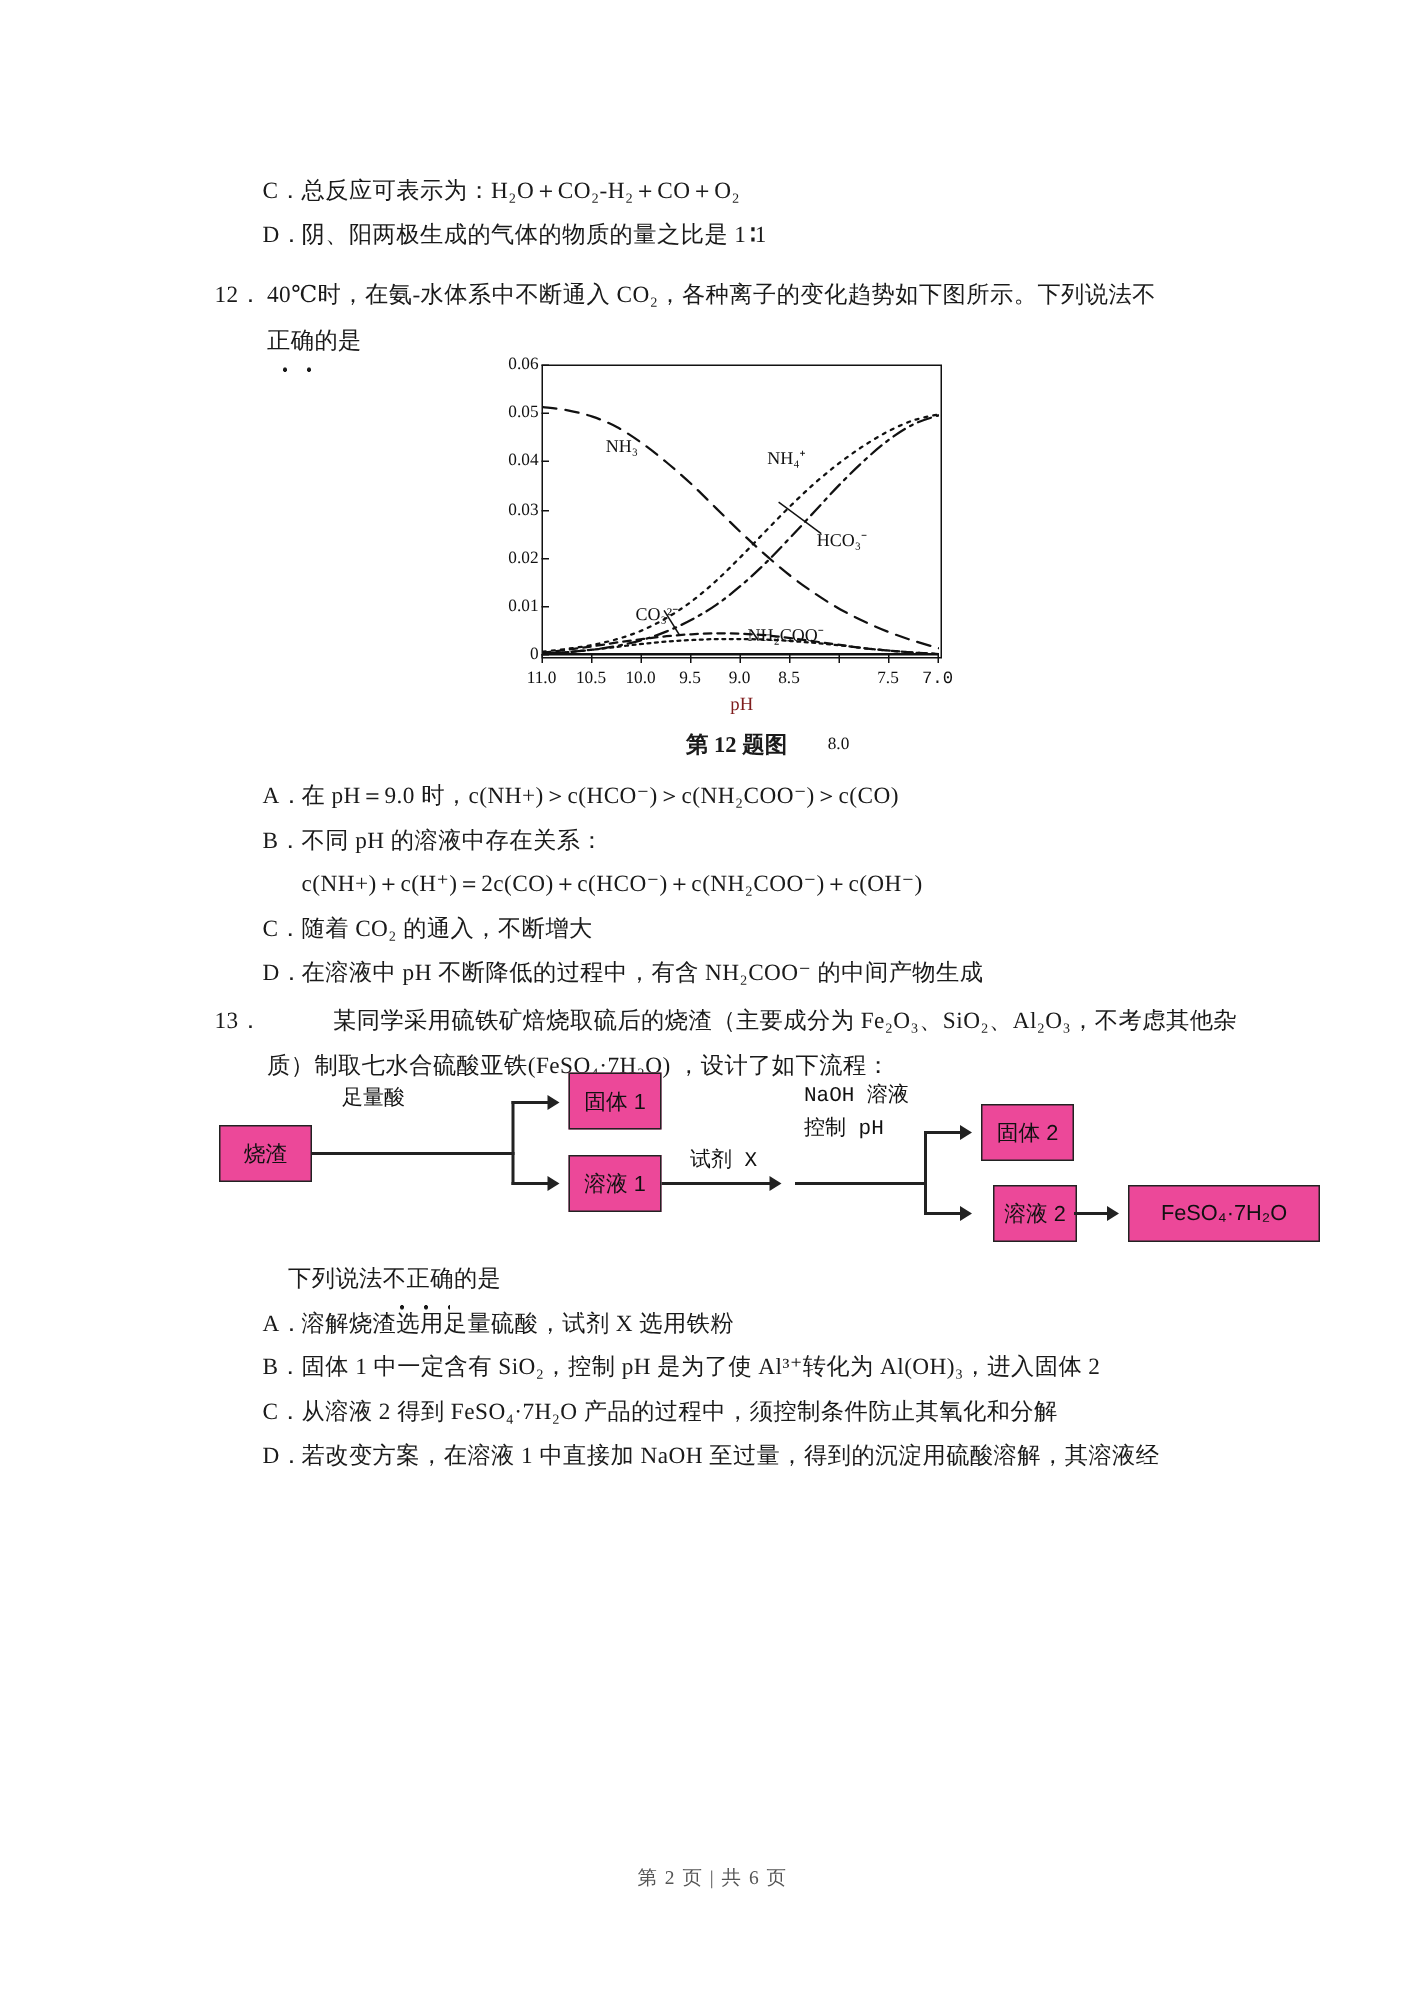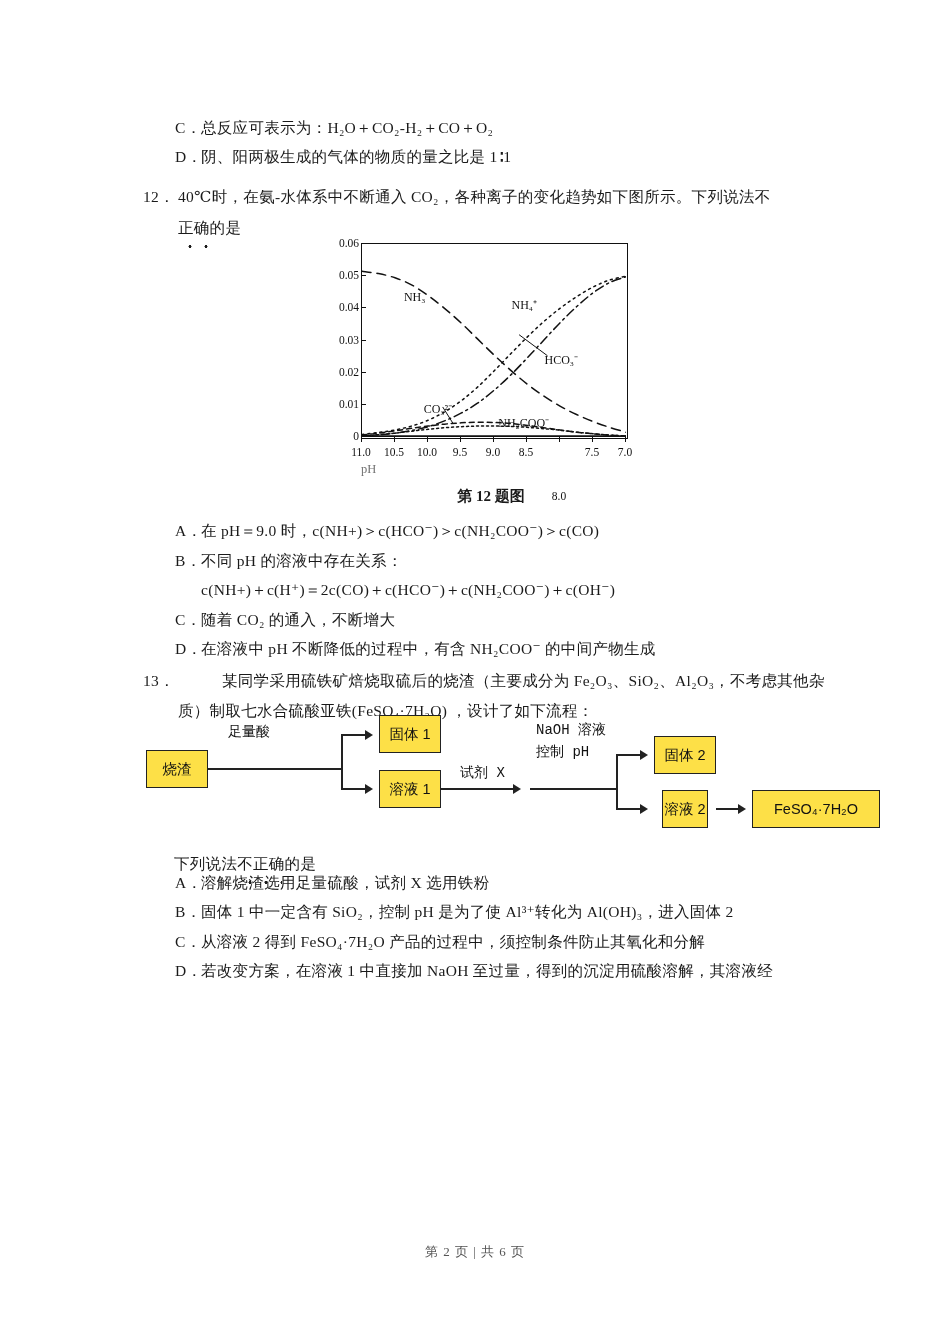--- a/index.html
+++ b/index.html
@@ -95,24 +95,24 @@
     top: 0;
     height: 6px;
     width: 0;
     border-left: 1.4px solid #111;
   }
   #xaxis-title {
     position: absolute;
     top: 222px;
     left: 20px;
     width: 267px;
-    text-align: left;
+    text-align: center;
     font-size: 12.5px;
     font-family: "Liberation Serif", serif;
-    color: #737373;
+    color: #7f1d1d;
   }
   .curve-label {
     position: absolute;
     font-size: 12px;
     font-family: "Liberation Serif", serif;
     color: #111;
     white-space: nowrap;
   }
   #chart-caption {
     position: absolute;
@@ -135,21 +135,21 @@
   }
   .fbox {
     position: absolute;
     border: 1.6px solid #222;
     box-sizing: border-box;
     display: flex;
     align-items: center;
     justify-content: center;
     font-size: 14.5px;
     font-family: "Liberation Sans", "DejaVu Sans", sans-serif;
-    background: #fde047;
+    background: #ec4899;
     color: #111;
     white-space: nowrap;
   }
   .flabel {
     position: absolute;
     font-size: 14px;
     font-family: Liberation Mono, monospace;
     color: #111;
     white-space: nowrap;
     text-align: left;
@@ -247,21 +247,21 @@
         <div class="xticklabel" style="left: 119px;">9.5</div>
         <div class="xtick" style="left: 152px; top: 196px;"></div>
         <div class="xticklabel" style="left: 152px;">9.0</div>
         <div class="xtick" style="left: 185px; top: 196px;"></div>
         <div class="xticklabel" style="left: 185px;">8.5</div>
         <div class="xtick" style="left: 218px; top: 196px;"></div>
         <div class="xticklabel" style="left: 218px; margin-top: 44px;">8.0</div>
         <div class="xtick" style="left: 251px; top: 196px;"></div>
         <div class="xticklabel" style="left: 251px;">7.5</div>
         <div class="xtick" style="left: 284px; top: 196px;"></div>
-        <div class="xticklabel" style="left: 284px;">7.0</div>
+        <div class="xticklabel" style="left: 284px; font-family: Liberation Mono, monospace;">7.0</div>
       </div>
     <div id="curve-label-holder">
         <div class="curve-label" style="left: 62.9px; top: 49.6417px;">NH₃</div>
         <div class="curve-label" style="left: 170.48px; top: 56.075px;">NH₄⁺</div>
         <div class="curve-label" style="left: 203.48px; top: 110.758px;">HCO₃⁻</div>
         <div class="curve-label" style="left: 82.7px; top: 159.973px;">CO₃²⁻</div>
         <div class="curve-label" style="left: 157.28px; top: 174.127px;">NH₂COO⁻</div>
       </div>
     <div id="xaxis-title">pH</div>
   </div>
@@ -331,29 +331,29 @@
 
     <div class="fline" style="left:384px; top:74px; width:88px; height:2px;"></div>
 
     <div class="fline" style="left:470px; top:40px; width:2px; height:56px;"></div>
     <div class="fline" style="left:470px; top:40px; width:26px; height:2px;"></div>
     <div class="harrow" style="left:494px; top:36px;"></div>
     <div class="fline" style="left:470px; top:94px; width:26px; height:2px;"></div>
     <div class="harrow" style="left:494px; top:90px;"></div>
 
     <div class="fbox" style="left:508px; top:22px; width:62px; height:38px;">固体 2</div>
-    <div class="fbox" style="left:516px; top:76px; width:46px; height:38px;">溶液 2</div>
+    <div class="fbox" style="left:516px; top:76px; width:56px; height:38px;">溶液 2</div>
 
     <div class="fline" style="left:570px; top:94px; width:24px; height:2px;"></div>
     <div class="harrow" style="left:592px; top:90px;"></div>
 
     <div class="fbox" style="left:606px; top:76px; width:128px; height:38px;">FeSO₄·7H₂O</div>
   </div>
 
-  <div class="blk" style="left:174px; top:838px;margin-top:11px;">
+  <div class="blk" style="left:192px; top:838px;">
     <div class="line">
       <span>下列说法</span><span class="emph">不正确</span><span>的是</span>
     </div>
   </div>
 
   <div class="blk" style="left:175px; top:868px;">
     <div class="line">
       <span class="opt-label" style="width:26px;">A．</span><span>溶解烧渣选用足量硫酸，试剂 X 选用铁粉</span>
     </div>
   </div>

